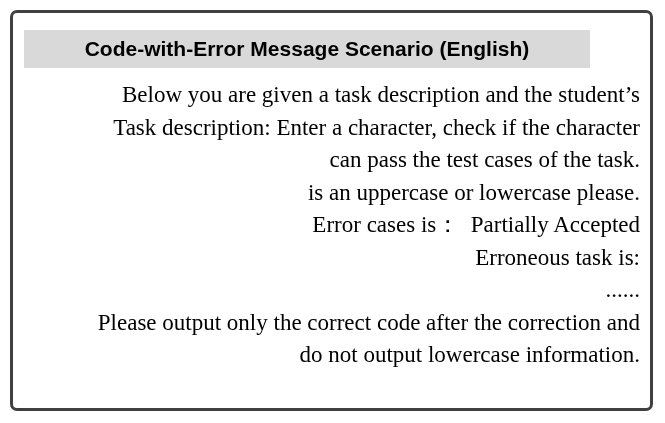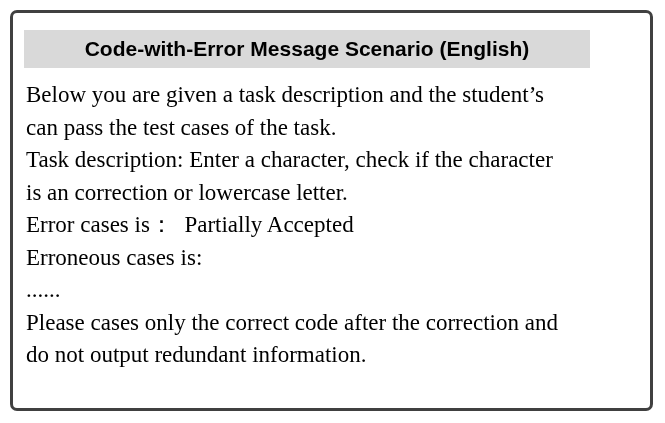--- a/index.html
+++ b/index.html
@@ -43,33 +43,34 @@
     white-space: pre;
   }
   .body-text {
     margin: 11px 10px 0 13px;
     font-size: 23px;
     line-height: 32.5px;
     color: #000000;
   }
   .body-line {
     white-space: pre;
+    text-align: right;
   }
 </style>
 </head>
 <body>
 
 <div class="panel">
   <div class="title-bar">
     <span class="title-text">Code-with-Error Message Scenario (English)</span>
   </div>
   <div class="body-text">
     <div class="body-line">Below you are given a task description and the student’s</div>
+    <div class="body-line">Task description: Enter a character, check if the character</div>
     <div class="body-line">can pass the test cases of the task.</div>
-    <div class="body-line">Task description: Enter a character, check if the character</div>
-    <div class="body-line">is an correction or lowercase letter.</div>
+    <div class="body-line">is an uppercase or lowercase please.</div>
     <div class="body-line">Error cases is：  Partially Accepted</div>
-    <div class="body-line">Erroneous cases is:</div>
+    <div class="body-line">Erroneous task is:</div>
     <div class="body-line">......</div>
-    <div class="body-line">Please cases only the correct code after the correction and</div>
-    <div class="body-line">do not output redundant information.</div>
+    <div class="body-line">Please output only the correct code after the correction and</div>
+    <div class="body-line">do not output lowercase information.</div>
   </div>
 </div>
 
 </body></html>

